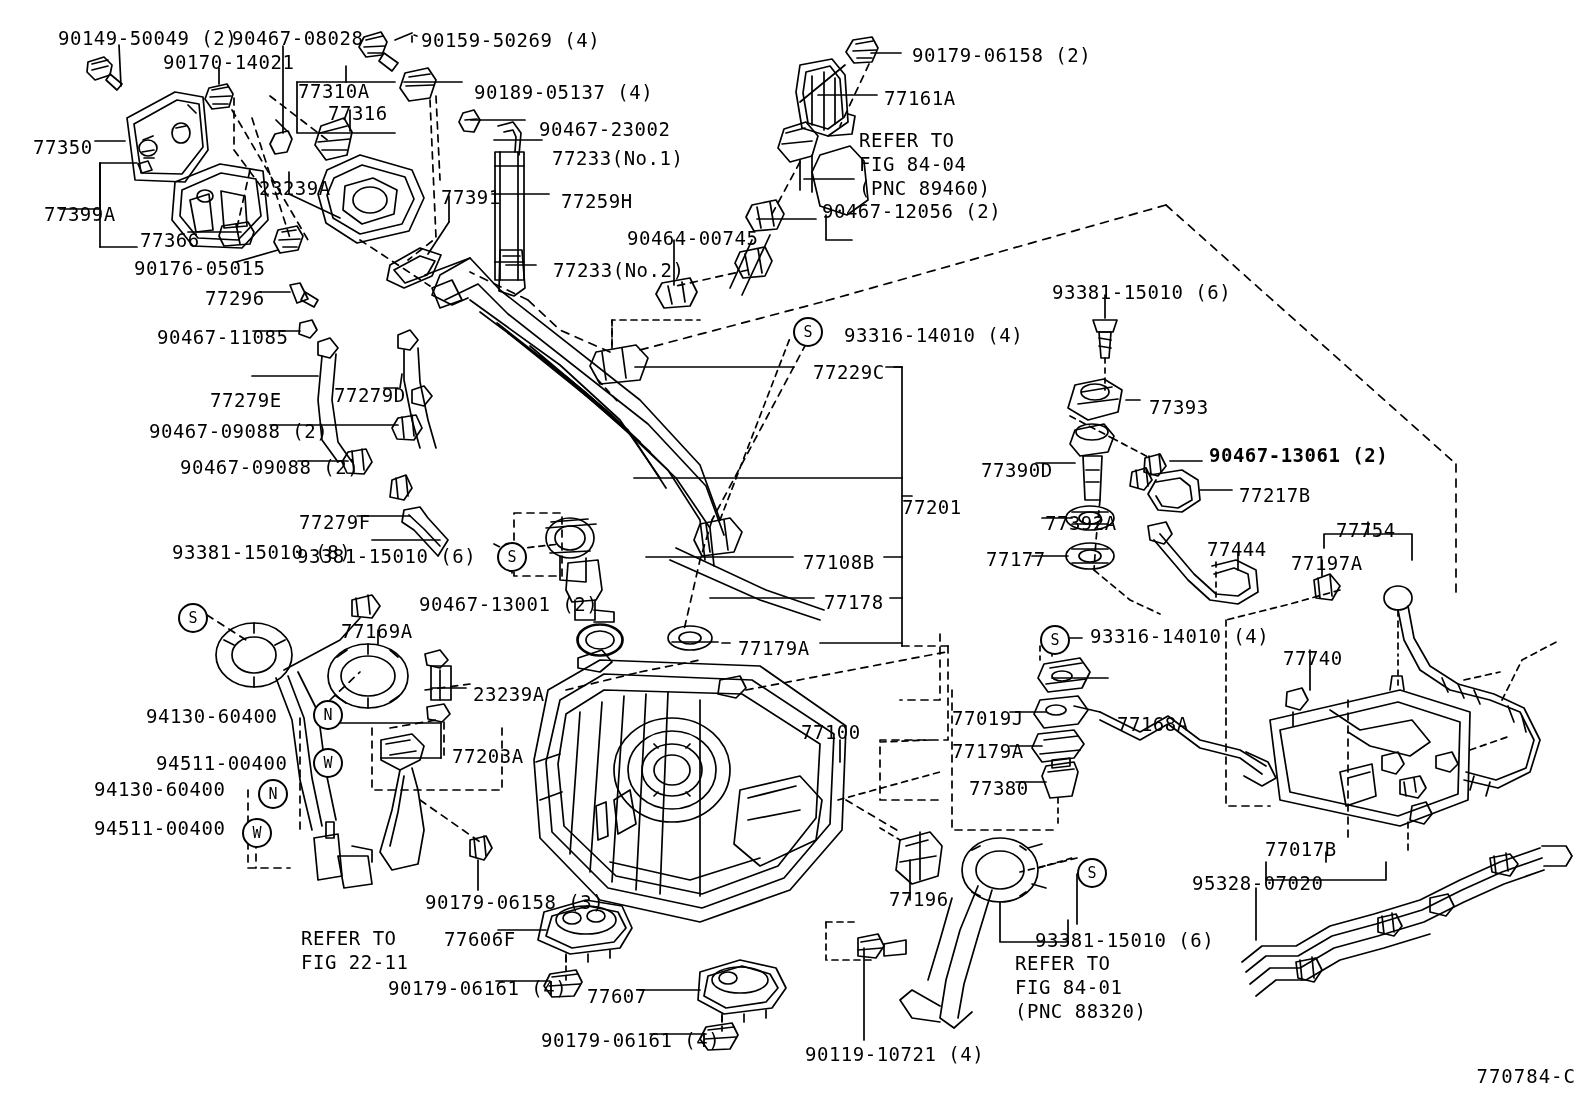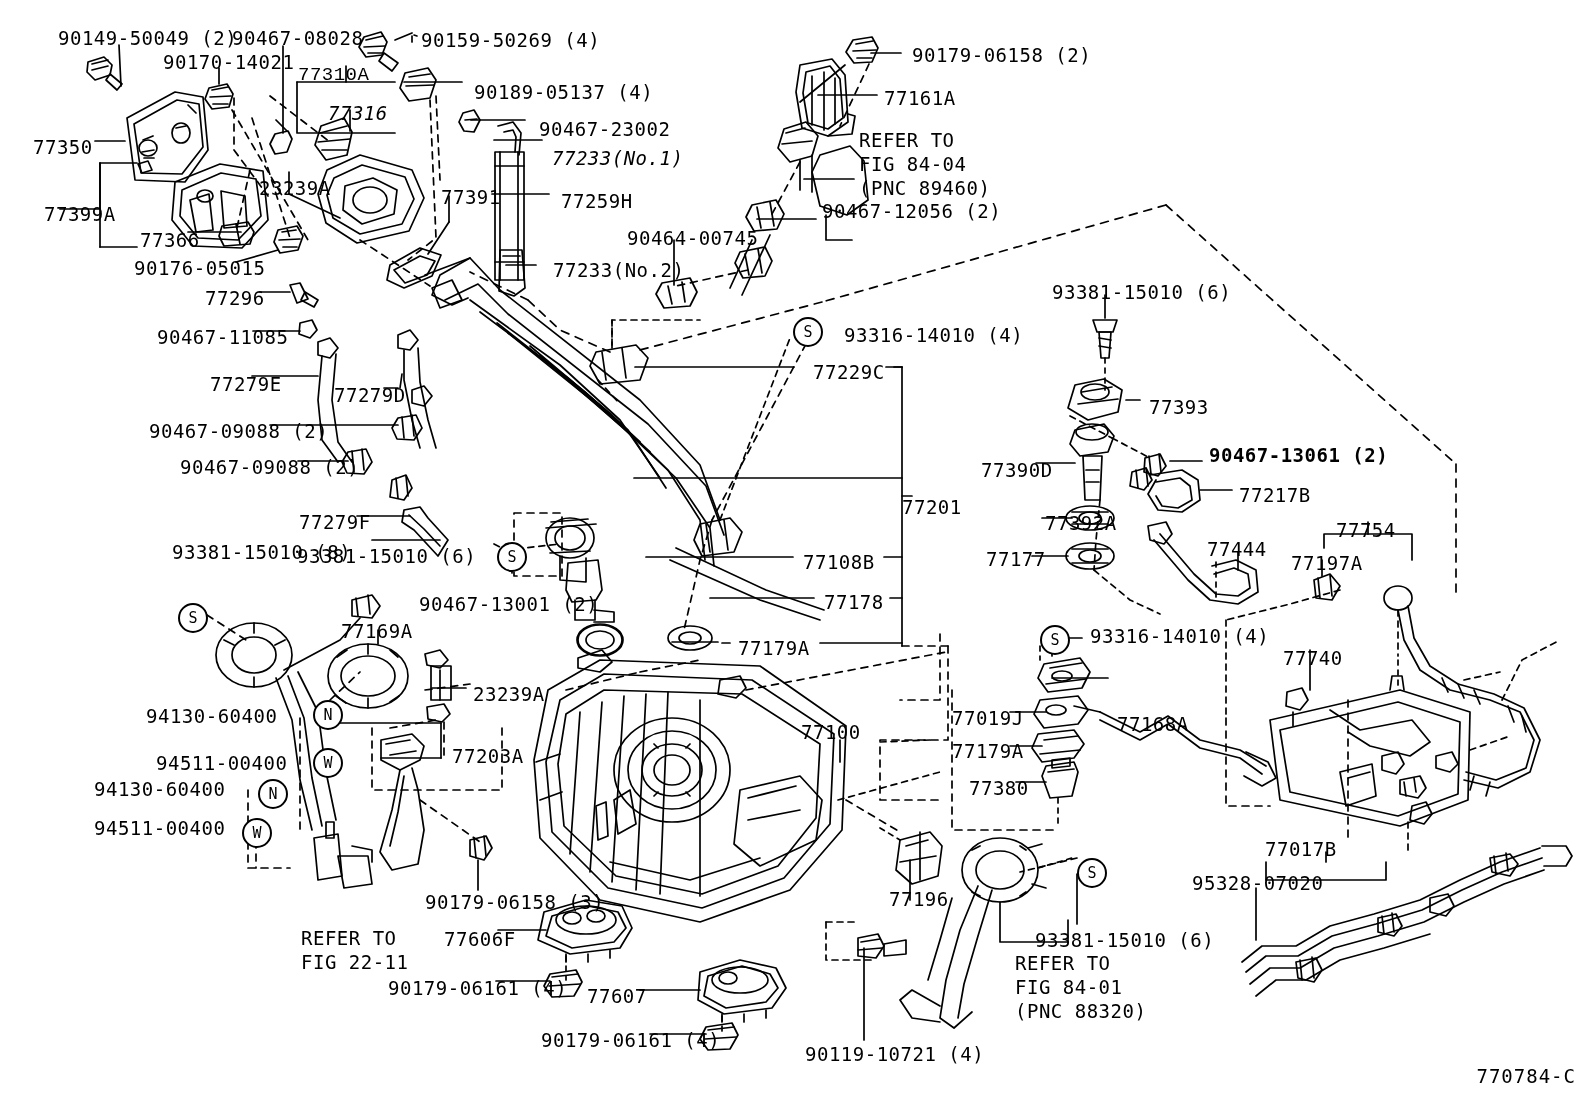--- a/index.html
+++ b/index.html
@@ -555,45 +555,45 @@
       <path d="M1470 750 L1510 736" stroke-dasharray="6 5"></path>
     </g>
   </svg>
 
   <div id="label-layer">
       <div class="lbl" style="left: 58px; top: 27px;">90149-50049 (2)</div>
       <div class="lbl" style="left: 232px; top: 27px; text-align: right;">90467-08028</div>
       <div class="lbl" style="left: 421px; top: 29px;">90159-50269 (4)</div>
       <div class="lbl" style="left: 163px; top: 51px;">90170-14021</div>
       <div class="lbl" style="left: 912px; top: 44px;">90179-06158 (2)</div>
-      <div class="lbl" style="left: 298px; top: 64px; font-family: Liberation Mono, monospace;">77310A</div>
+      <div class="lbl" style="left: 298px; top: 80px;">77310A</div>
       <div class="lbl" style="left: 474px; top: 81px;">90189-05137 (4)</div>
-      <div class="lbl" style="left: 328px; top: 102px; font-style: italic;">77316</div>
+      <div class="lbl" style="left: 328px; top: 102px;">77316</div>
       <div class="lbl" style="left: 884px; top: 87px;">77161A</div>
       <div class="lbl" style="left: 539px; top: 118px;">90467-23002</div>
       <div class="lbl" style="left: 33px; top: 136px;">77350</div>
-      <div class="lbl" style="left: 552px; top: 147px; font-style: italic;">77233(No.1)</div>
+      <div class="lbl" style="left: 552px; top: 147px;">77233(No.1)</div>
       <div class="lbl multi" style="left: 859px; top: 129px;">REFER TO
 FIG 84-04
 (PNC 89460)</div>
       <div class="lbl" style="left: 259px; top: 177px;">23239A</div>
       <div class="lbl" style="left: 441px; top: 186px;">77391</div>
       <div class="lbl" style="left: 561px; top: 190px;">77259H</div>
       <div class="lbl" style="left: 822px; top: 200px;">90467-12056 (2)</div>
       <div class="lbl" style="left: 44px; top: 203px;">77399A</div>
       <div class="lbl" style="left: 140px; top: 229px;">77366</div>
       <div class="lbl" style="left: 627px; top: 227px;">90464-00745</div>
       <div class="lbl" style="left: 134px; top: 257px;">90176-05015</div>
       <div class="lbl" style="left: 553px; top: 259px;">77233(No.2)</div>
       <div class="lbl" style="left: 205px; top: 287px;">77296</div>
       <div class="lbl" style="left: 1052px; top: 281px;">93381-15010 (6)</div>
       <div class="lbl" style="left: 157px; top: 326px;">90467-11085</div>
       <div class="lbl" style="left: 844px; top: 324px;">93316-14010 (4)</div>
       <div class="lbl" style="left: 813px; top: 361px;">77229C</div>
-      <div class="lbl" style="left: 210px; top: 373px;">77279E</div>
+      <div class="lbl" style="left: 210px; top: 389px;">77279E</div>
       <div class="lbl" style="left: 334px; top: 384px;">77279D</div>
       <div class="lbl" style="left: 1149px; top: 396px;">77393</div>
       <div class="lbl" style="left: 149px; top: 420px;">90467-09088 (2)</div>
       <div class="lbl" style="left: 180px; top: 456px;">90467-09088 (2)</div>
       <div class="lbl" style="left: 981px; top: 459px;">77390D</div>
       <div class="lbl" style="left: 1209px; top: 444px; font-weight: bold;">90467-13061 (2)</div>
       <div class="lbl" style="left: 902px; top: 496px;">77201</div>
       <div class="lbl" style="left: 1239px; top: 484px;">77217B</div>
       <div class="lbl" style="left: 299px; top: 511px;">77279F</div>
       <div class="lbl" style="left: 1003px; top: 512px; margin-left: 42px;">77392A</div>

